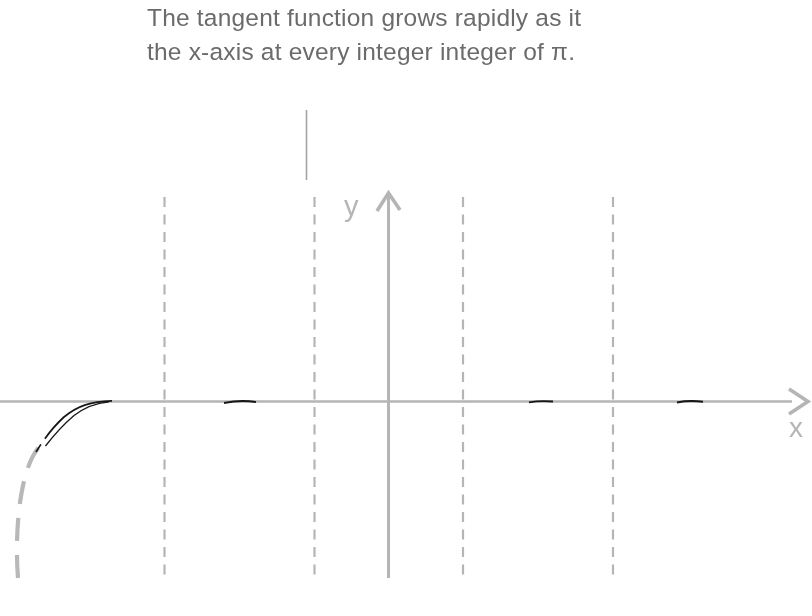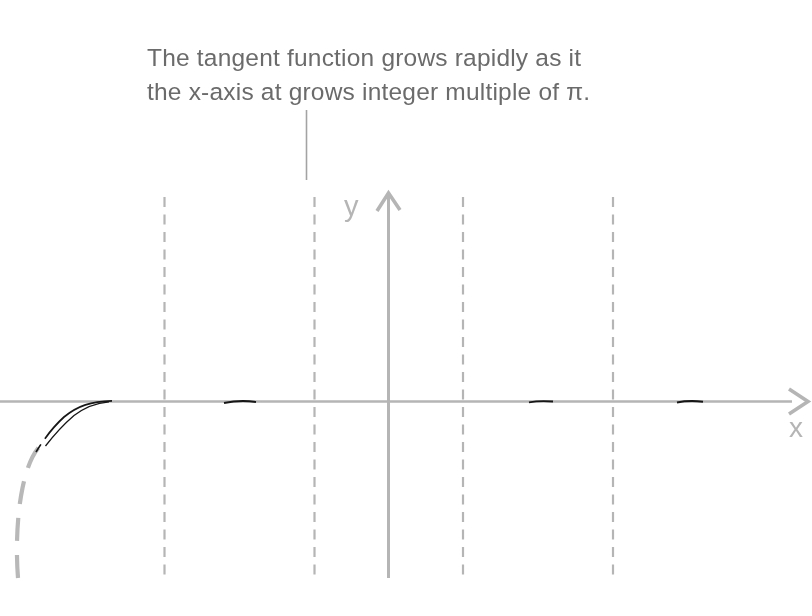--- a/index.html
+++ b/index.html
@@ -13,21 +13,20 @@
   }
   .caption {
     position: absolute;
     left: 147px;
     top: 1px;
     font-size: 24.5px;
     line-height: 34px;
     font-weight: 300;
     letter-spacing: 0.2px;
     color: var(--c-caption_text, #6b6b6b);
-    margin-top: 40px;
   }
   svg.figure { position: absolute; left: 0; top: 0; display: block; }
   .leader       { stroke: var(--c-leader, #a3a3a3); stroke-width: 1.6; }
   .axis         { stroke: var(--c-axis, #b5b5b5); fill: none; }
   .axis-line-x  { stroke-width: 2.4; }
   .axis-line-y  { stroke-width: 3; }
   .arrowhead    { stroke-width: 3.6; stroke-linecap: butt; stroke-linejoin: miter; fill: none; }
   .asymptote    { stroke: var(--c-asymptote, #b5b5b5); stroke-width: 2.2;
                   stroke-dasharray: 10 7.5; fill: none; }
   .curve-gray   { stroke: var(--c-curve_faded, #b8b8b8); stroke-width: 4.2;
@@ -38,21 +37,21 @@
   .axis-label-y { font-size: 29px; }
   .axis-label-x { font-size: 28px; }
 </style>
 </head>
 <body>
 
 <div class="canvas">
 
   <div class="caption">
     <div>The tangent function grows rapidly as it</div>
-    <div>the x-axis at grows integer multiple of π.</div>
+    <div>the x-axis at every integer integer of π.</div>
   </div>
 
   <svg class="figure" width="812" height="616" viewBox="0 0 812 616">
 
     <line class="leader" x1="306.5" y1="110" x2="306.5" y2="180"></line>
 
     <line class="asymptote" x1="164.5" y1="197" x2="164.5" y2="578"></line>
     <line class="asymptote" x1="314.5" y1="197" x2="314.5" y2="578"></line>
     <line class="asymptote" x1="463" y1="197" x2="463" y2="578"></line>
     <line class="asymptote" x1="613" y1="197" x2="613" y2="578"></line>

